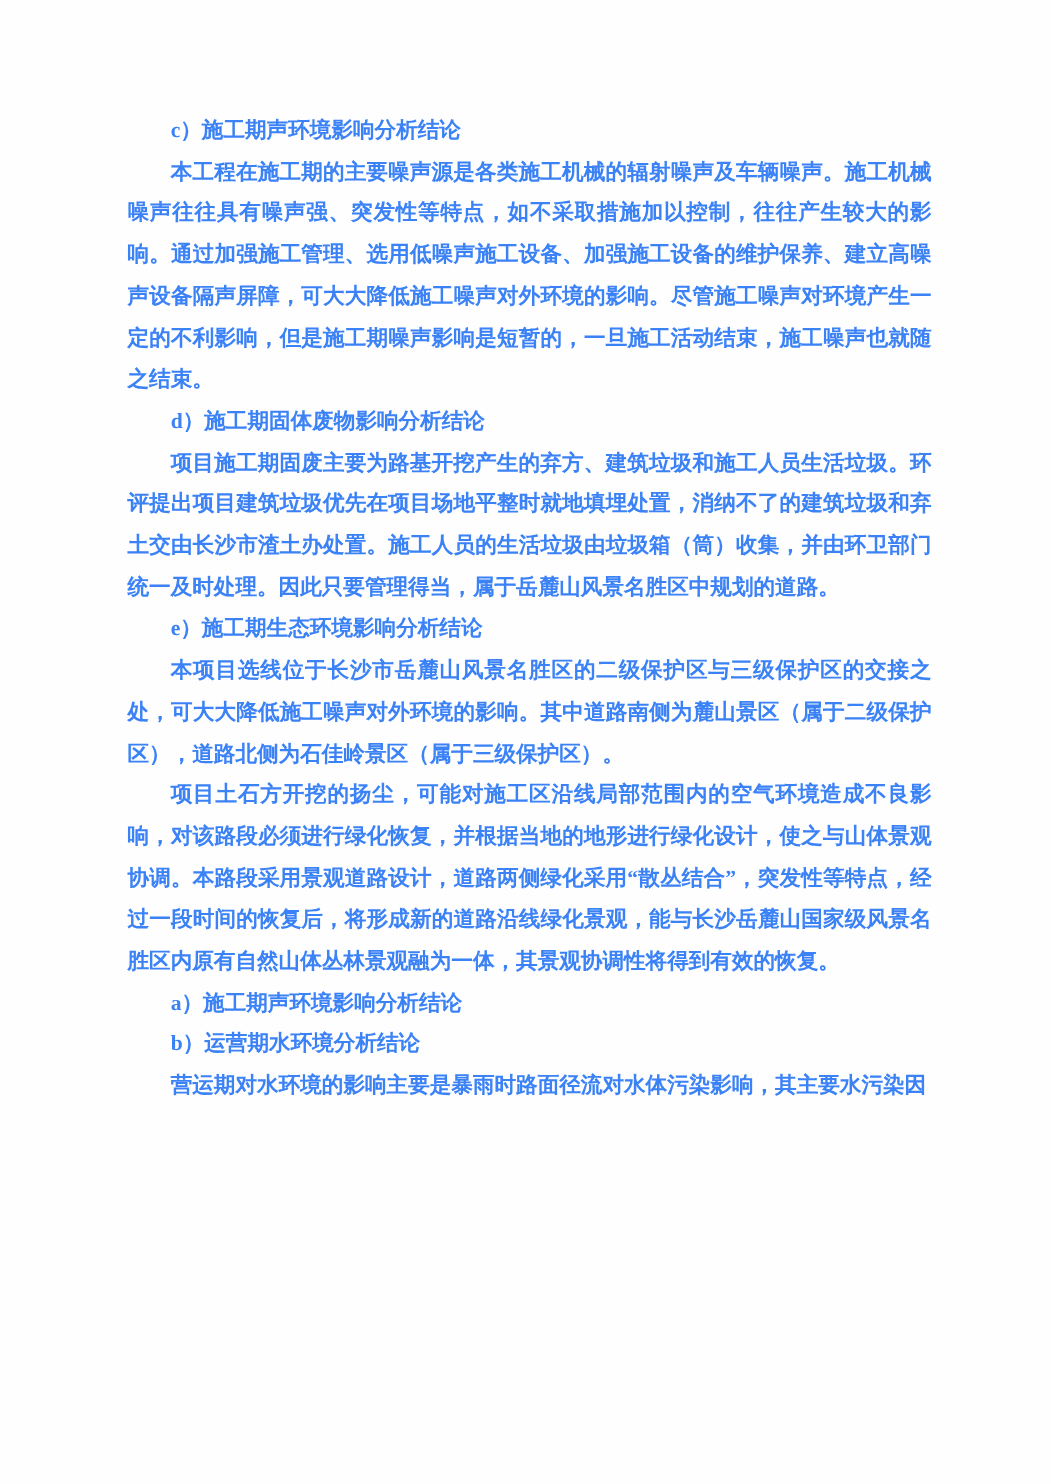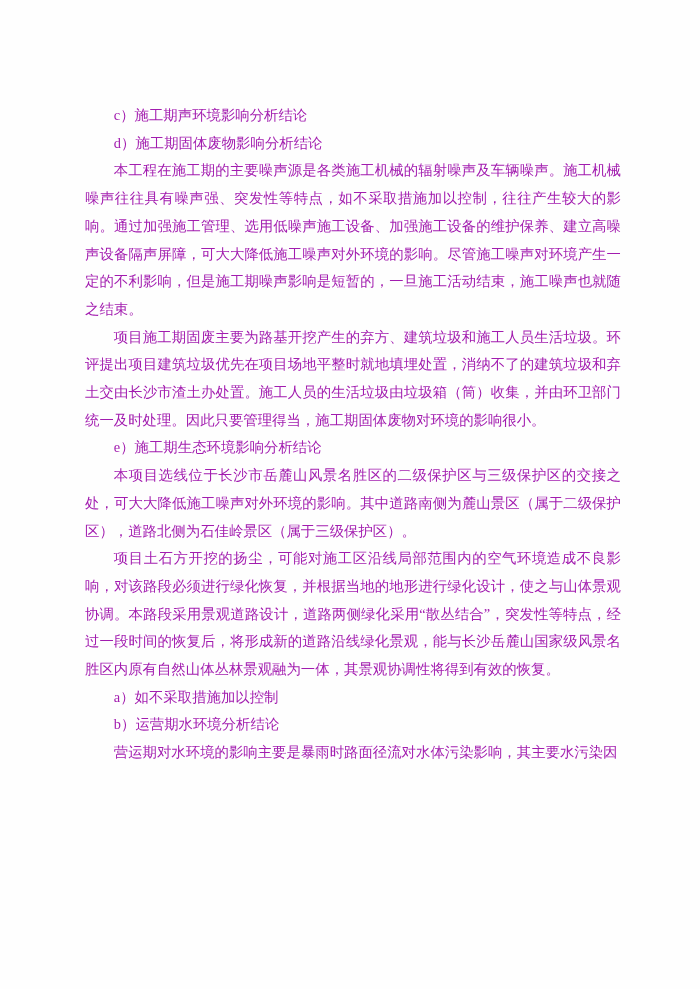--- a/index.html
+++ b/index.html
@@ -11,45 +11,46 @@
       position: relative;
       width: 700px;
       height: 989px;
       background: #fefefe;
       overflow: hidden;
       font-family: "Liberation Serif", "DejaVu Serif", serif;
     }
     .doc-body {
       position: absolute;
       left: 85px;
-      top: 102px;
+      top: 74px;
       width: 536px;
-      color: #a21caf;
+      color: #3b82f6;
       font-size: 14.4px;
       line-height: 27.7px;
       text-align: justify;
       text-justify: inter-ideograph;
+      font-weight: bold;
     }
     .doc-body p.block {
       margin: 0;
       padding: 0;
       text-indent: 2em;
       word-break: break-all;
       overflow-wrap: break-word;
     }
   </style>
 </head>
 <body>
 
 <div class="page">
   <div class="doc-body">
     <p class="block">c）施工期声环境影响分析结论</p>
+    <p class="block">本工程在施工期的主要噪声源是各类施工机械的辐射噪声及车辆噪声。施工机械噪声往往具有噪声强、突发性等特点，如不采取措施加以控制，往往产生较大的影响。通过加强施工管理、选用低噪声施工设备、加强施工设备的维护保养、建立高噪声设备隔声屏障，可大大降低施工噪声对外环境的影响。尽管施工噪声对环境产生一定的不利影响，但是施工期噪声影响是短暂的，一旦施工活动结束，施工噪声也就随之结束。</p>
     <p class="block">d）施工期固体废物影响分析结论</p>
-    <p class="block">本工程在施工期的主要噪声源是各类施工机械的辐射噪声及车辆噪声。施工机械噪声往往具有噪声强、突发性等特点，如不采取措施加以控制，往往产生较大的影响。通过加强施工管理、选用低噪声施工设备、加强施工设备的维护保养、建立高噪声设备隔声屏障，可大大降低施工噪声对外环境的影响。尽管施工噪声对环境产生一定的不利影响，但是施工期噪声影响是短暂的，一旦施工活动结束，施工噪声也就随之结束。</p>
-    <p class="block">项目施工期固废主要为路基开挖产生的弃方、建筑垃圾和施工人员生活垃圾。环评提出项目建筑垃圾优先在项目场地平整时就地填埋处置，消纳不了的建筑垃圾和弃土交由长沙市渣土办处置。施工人员的生活垃圾由垃圾箱（筒）收集，并由环卫部门统一及时处理。因此只要管理得当，施工期固体废物对环境的影响很小。</p>
+    <p class="block">项目施工期固废主要为路基开挖产生的弃方、建筑垃圾和施工人员生活垃圾。环评提出项目建筑垃圾优先在项目场地平整时就地填埋处置，消纳不了的建筑垃圾和弃土交由长沙市渣土办处置。施工人员的生活垃圾由垃圾箱（筒）收集，并由环卫部门统一及时处理。因此只要管理得当，属于岳麓山风景名胜区中规划的道路。</p>
     <p class="block">e）施工期生态环境影响分析结论</p>
     <p class="block">本项目选线位于长沙市岳麓山风景名胜区的二级保护区与三级保护区的交接之处，可大大降低施工噪声对外环境的影响。其中道路南侧为麓山景区（属于二级保护区），道路北侧为石佳岭景区（属于三级保护区）。</p>
     <p class="block">项目土石方开挖的扬尘，可能对施工区沿线局部范围内的空气环境造成不良影响，对该路段必须进行绿化恢复，并根据当地的地形进行绿化设计，使之与山体景观协调。本路段采用景观道路设计，道路两侧绿化采用“散丛结合”，突发性等特点，经过一段时间的恢复后，将形成新的道路沿线绿化景观，能与长沙岳麓山国家级风景名胜区内原有自然山体丛林景观融为一体，其景观协调性将得到有效的恢复。</p>
-    <p class="block">a）如不采取措施加以控制</p>
+    <p class="block">a）施工期声环境影响分析结论</p>
     <p class="block">b）运营期水环境分析结论</p>
     <p class="block">营运期对水环境的影响主要是暴雨时路面径流对水体污染影响，其主要水污染因</p>
   </div>
 </div>
 
 </body></html>

